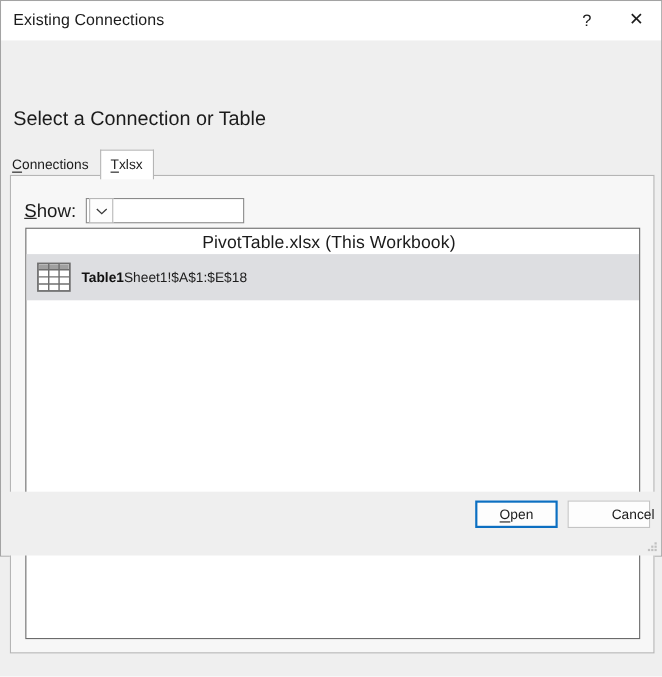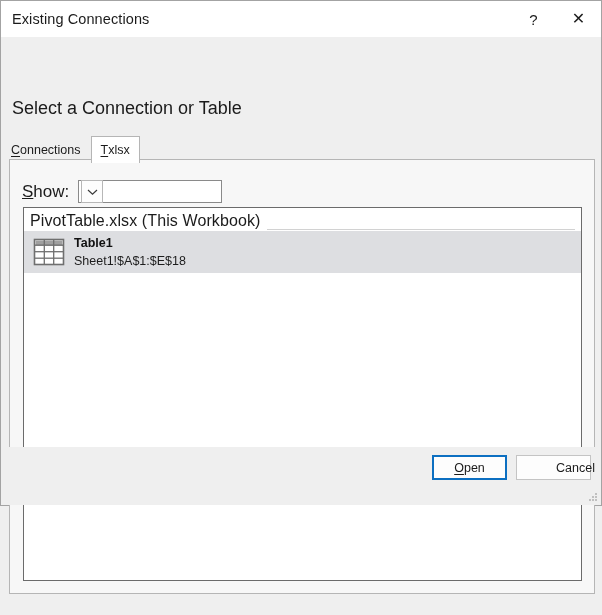--- a/index.html
+++ b/index.html
@@ -182,22 +182,23 @@
     top: 47px;
     width: 559px;
     height: 374px;
     box-sizing: border-box;
     background: #ffffff;
     border: 1px solid #6b6b6b;
     overflow: hidden;
   }
   .group-header {
     display: flex;
-    align-items: flex-end;
+    align-items: center;
     padding: 4px 6px 1px 6px;
+    flex-direction: column;
   }
   .group-title {
     font-size: 16px;
     color: #1b1b1b;
     white-space: nowrap;
     padding-right: 7px;
     letter-spacing: 0.1px;
   }
   .group-rule {
     flex: 1;
@@ -212,21 +213,21 @@
     background: #dddee1;
     cursor: default;
   }
   .item-icon {
     width: 34px;
     height: 30px;
     margin: 0 8px 0 4px;
     flex: 0 0 auto;
     display: block;
   }
-  .item-texts { display: flex; flex-direction: column; justify-content: center; }
+  .item-texts { display: flex; flex-direction: row; justify-content: center; }
   .item-name {
     font-size: 12.5px;
     font-weight: bold;
     color: #111111;
     line-height: 1.45;
   }
   .item-sub {
     font-size: 12.5px;
     color: #1d1d1d;
     line-height: 1.45;

